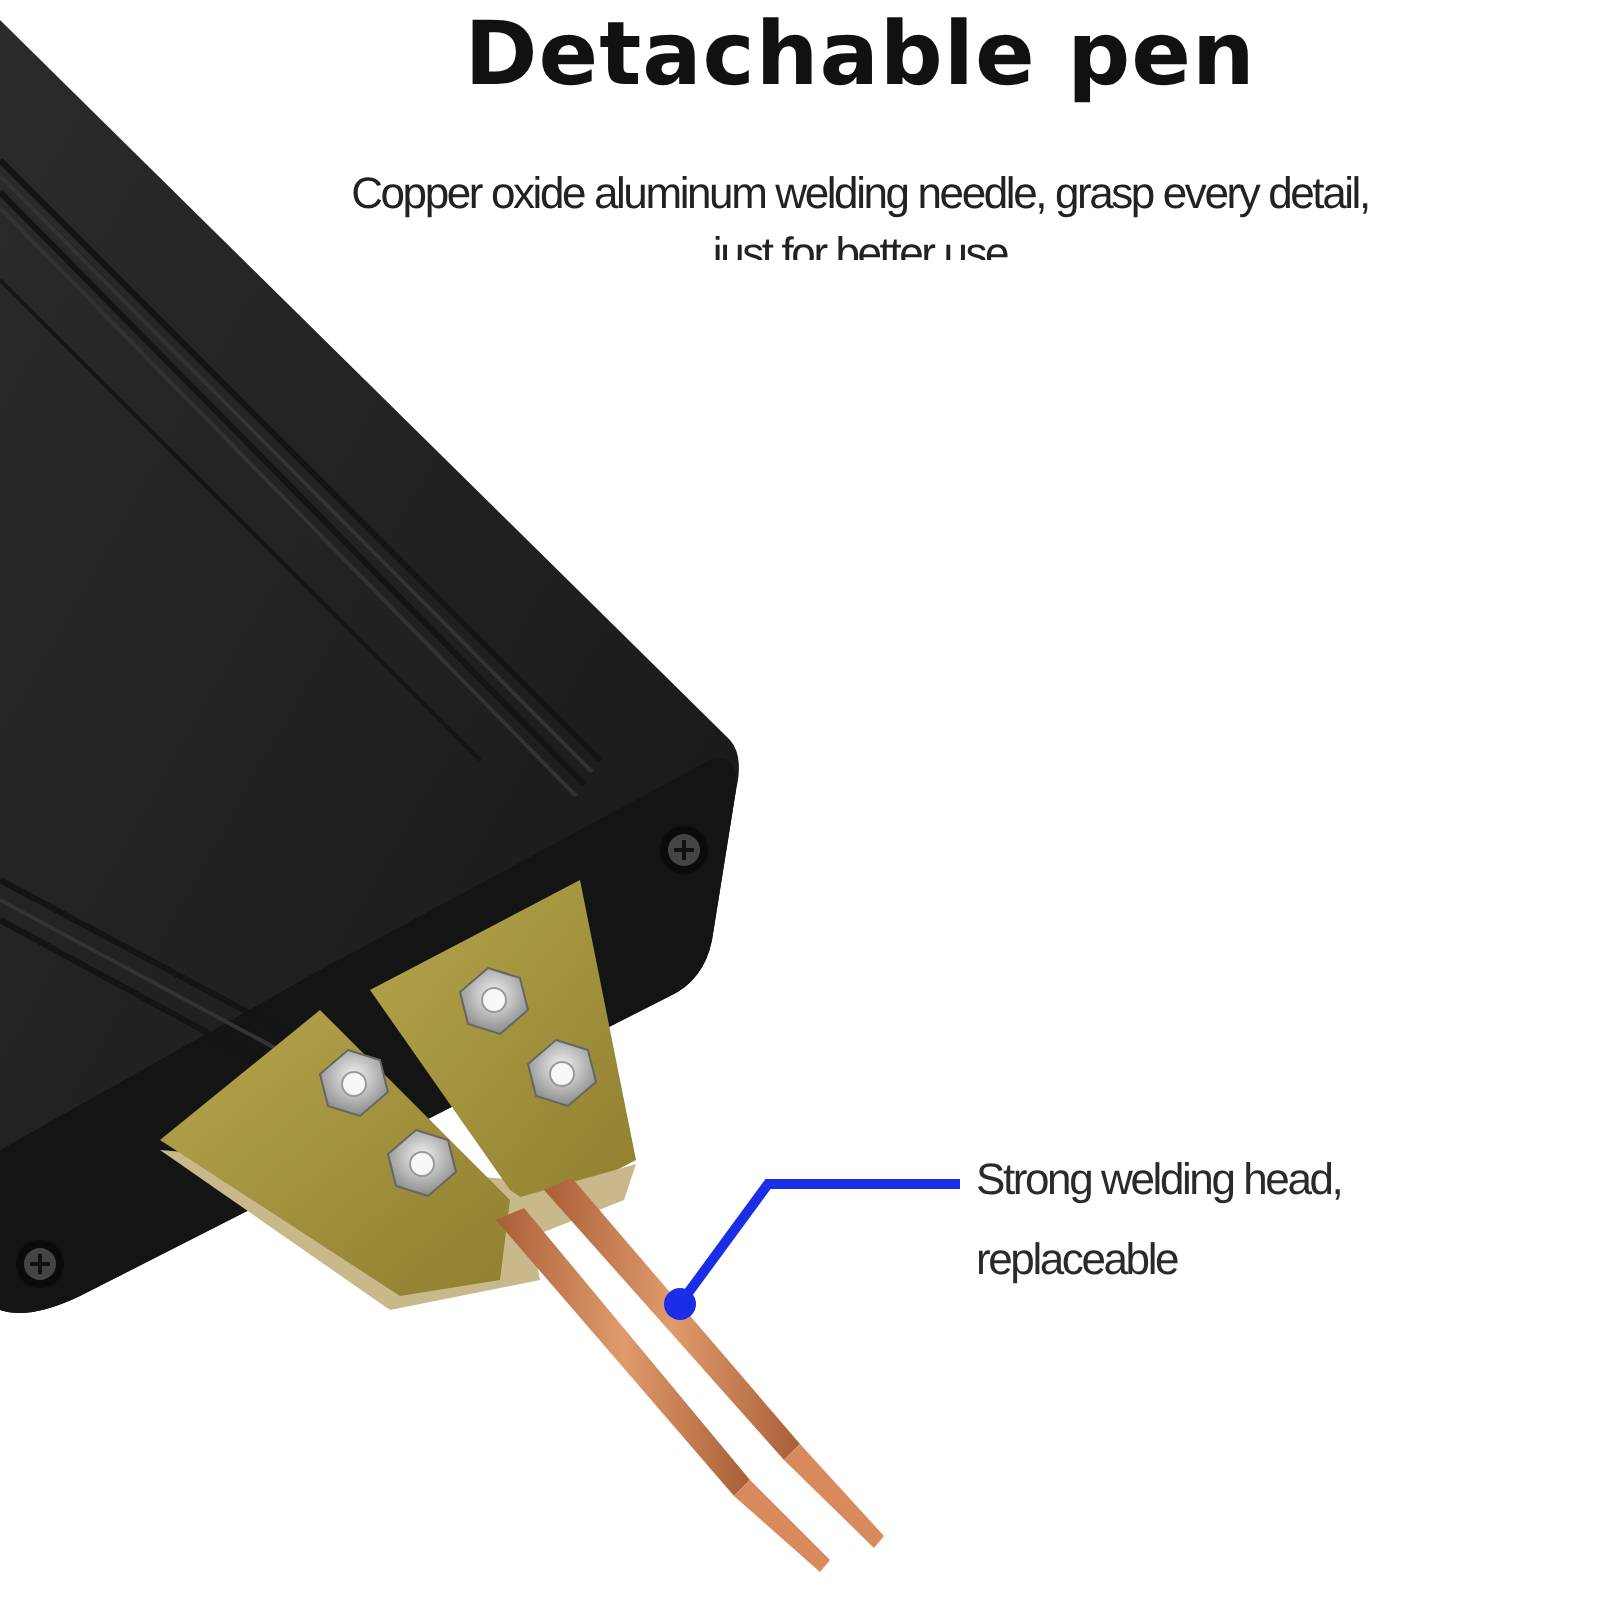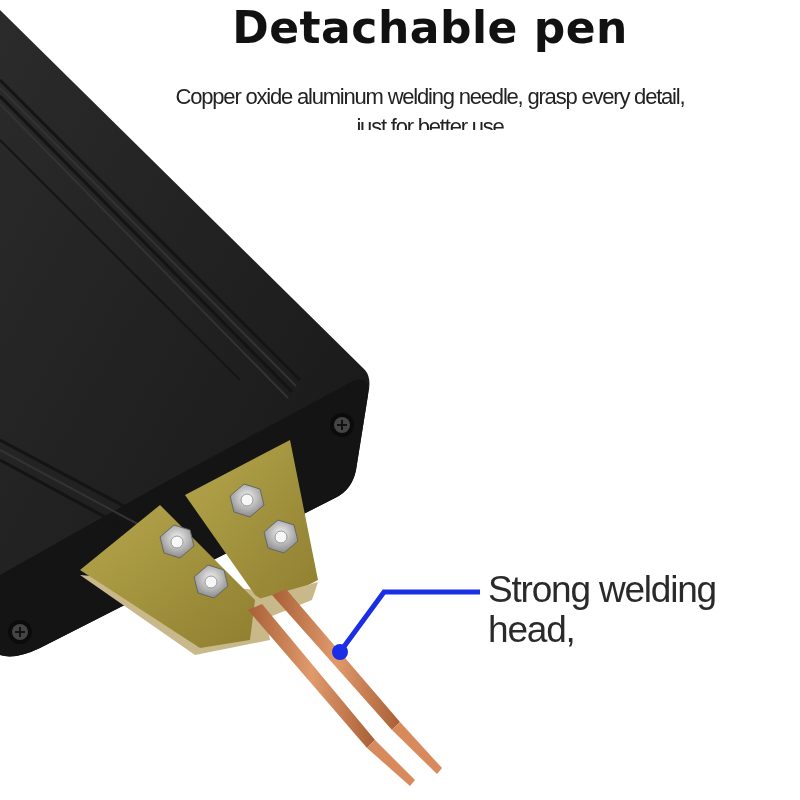--- a/index.html
+++ b/index.html
@@ -1,20 +1,20 @@
 <!DOCTYPE html>
 <html><head>
 <meta charset="utf-8">
 <style>
   html, body { margin: 0; padding: 0; }
   body { width: 800px; height: 800px; background: #ffffff; position: relative; overflow: hidden; font-family: "Liberation Sans", sans-serif; }
   .title { position: absolute; top: 2px; left: 0; width: 860px; text-align: center; font-family: "DejaVu Sans", sans-serif; font-weight: bold; font-size: 44px; color: #111111; letter-spacing: 0.5px; }
   .subtitle { position: absolute; top: 82px; left: 0; width: 860px; text-align: center; font-family: "Liberation Sans", sans-serif; font-size: 22px; color: #222222; letter-spacing: -1.2px; line-height: 30px; height: 48px; overflow: hidden; }
   .product { position: absolute; left: 0; top: 0; width: 800px; height: 800px; }
-  .callout-text { position: absolute; left: 488px; top: 570px; font-family: "Liberation Sans", sans-serif; font-size: 37px; line-height: 40px; color: #2a2a2a; letter-spacing: -1.2px; }
+  .callout-text { position: absolute; left: 488px; top: 570px; font-family: "Liberation Sans", sans-serif; font-size: 22px; line-height: 40px; color: #2a2a2a; letter-spacing: -1.2px; }
 </style>
 </head>
 <body>
 
 <div class="title">Detachable pen</div>
 <div class="subtitle">
   <div>Copper oxide aluminum welding needle, grasp every detail,</div>
   <div>just for better use</div>
 </div>
 
@@ -100,13 +100,14 @@
   </g>
 
   <g>
     <polyline points="340,652 384,592 480,592" fill="none" stroke="#1a2ee8" stroke-width="5"></polyline>
     <circle cx="340" cy="652" r="8" fill="#1a2ee8"></circle>
   </g>
 </svg>
 
 <div class="callout-text">
   <div>Strong welding head,</div>
+  <div>replaceable</div>
 </div>
 
 </body></html>

